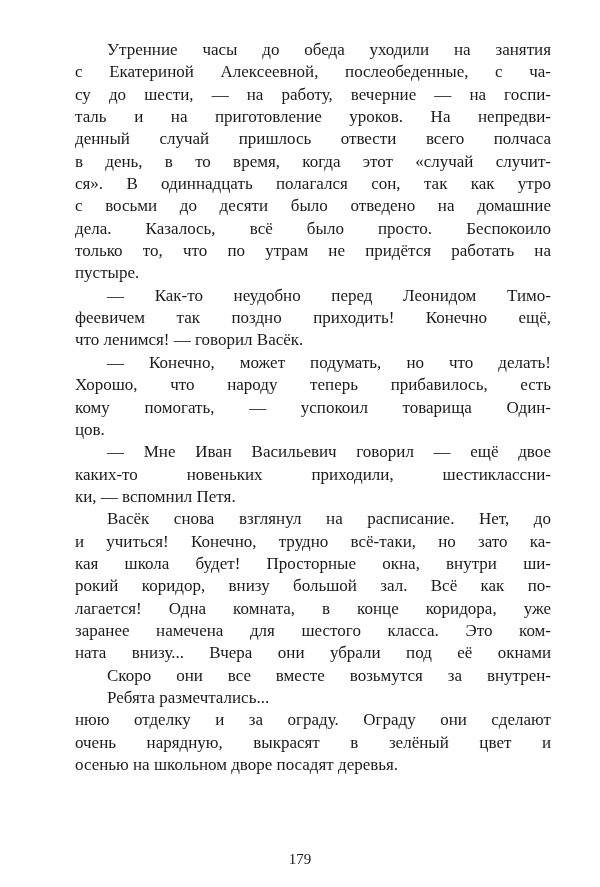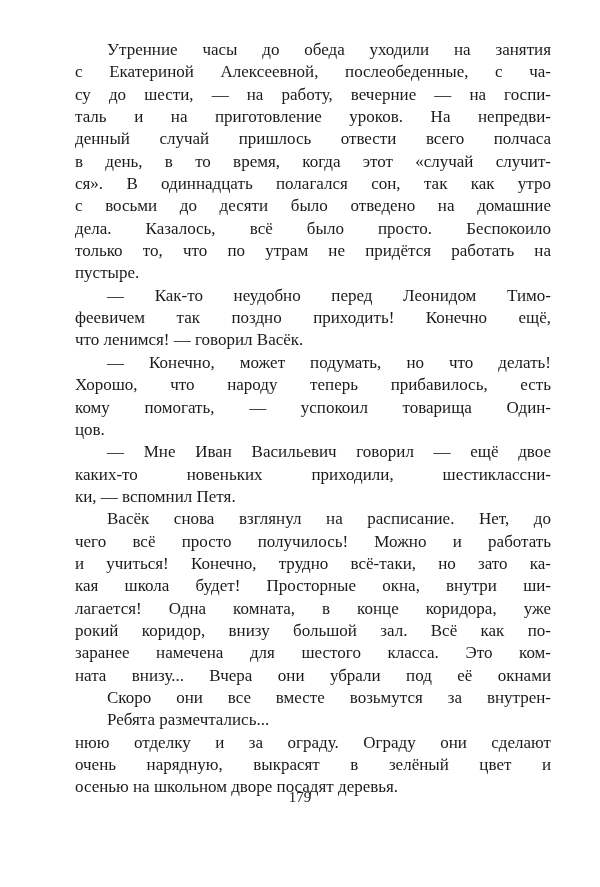--- a/index.html
+++ b/index.html
@@ -21,21 +21,21 @@
     text-align: justify;
     text-align-last: justify;
     height: 22.35px;
     overflow: visible;
   }
   .line.last { text-align-last: left; }
   .line.indent { padding-left: 32px; }
   .page-number {
     position: absolute;
     left: 0; right: 0;
-    top: 789px;
+    top: 851px;
     text-align: center;
     font-family: "Liberation Serif", "DejaVu Serif", serif;
     font-size: 15px;
     color: #1a1a1a;
   }
 </style>
 </head>
 <body>
 
 <div class="page" id="page-text">
@@ -54,25 +54,24 @@
     <span class="line">феевичем так поздно приходить! Конечно ещё,</span>
     <span class="line last">что ленимся! — говорил Васёк.</span>
     <span class="line indent">— Конечно, может подумать, но что делать!</span>
     <span class="line">Хорошо, что народу теперь прибавилось, есть</span>
     <span class="line">кому помогать, — успокоил товарища Один-</span>
     <span class="line last">цов.</span>
     <span class="line indent">— Мне Иван Васильевич говорил — ещё двое</span>
     <span class="line">каких-то новеньких приходили, шестиклассни-</span>
     <span class="line last">ки, — вспомнил Петя.</span>
     <span class="line indent">Васёк снова взглянул на расписание. Нет, до</span>
-    <span class="line">чего всё просто получилось! Можно и работать</span>
     <span class="line">и учиться! Конечно, трудно всё-таки, но зато ка-</span>
     <span class="line">кая школа будет! Просторные окна, внутри ши-</span>
+    <span class="line">рокий коридор, внизу большой зал. Всё как по-</span>
     <span class="line">лагается! Одна комната, в конце коридора, уже</span>
-    <span class="line">рокий коридор, внизу большой зал. Всё как по-</span>
     <span class="line">заранее намечена для шестого класса. Это ком-</span>
     <span class="line">ната внизу... Вчера они убрали под её окнами</span>
     <span class="line indent">Скоро они все вместе возьмутся за внутрен-</span>
     <span class="line indent last">Ребята размечтались...</span>
     <span class="line">нюю отделку и за ограду. Ограду они сделают</span>
     <span class="line">очень нарядную, выкрасят в зелёный цвет и</span>
     <span class="line last">осенью на школьном дворе посадят деревья.</span>
   </div>
 <div class="page-number">179</div>
 

